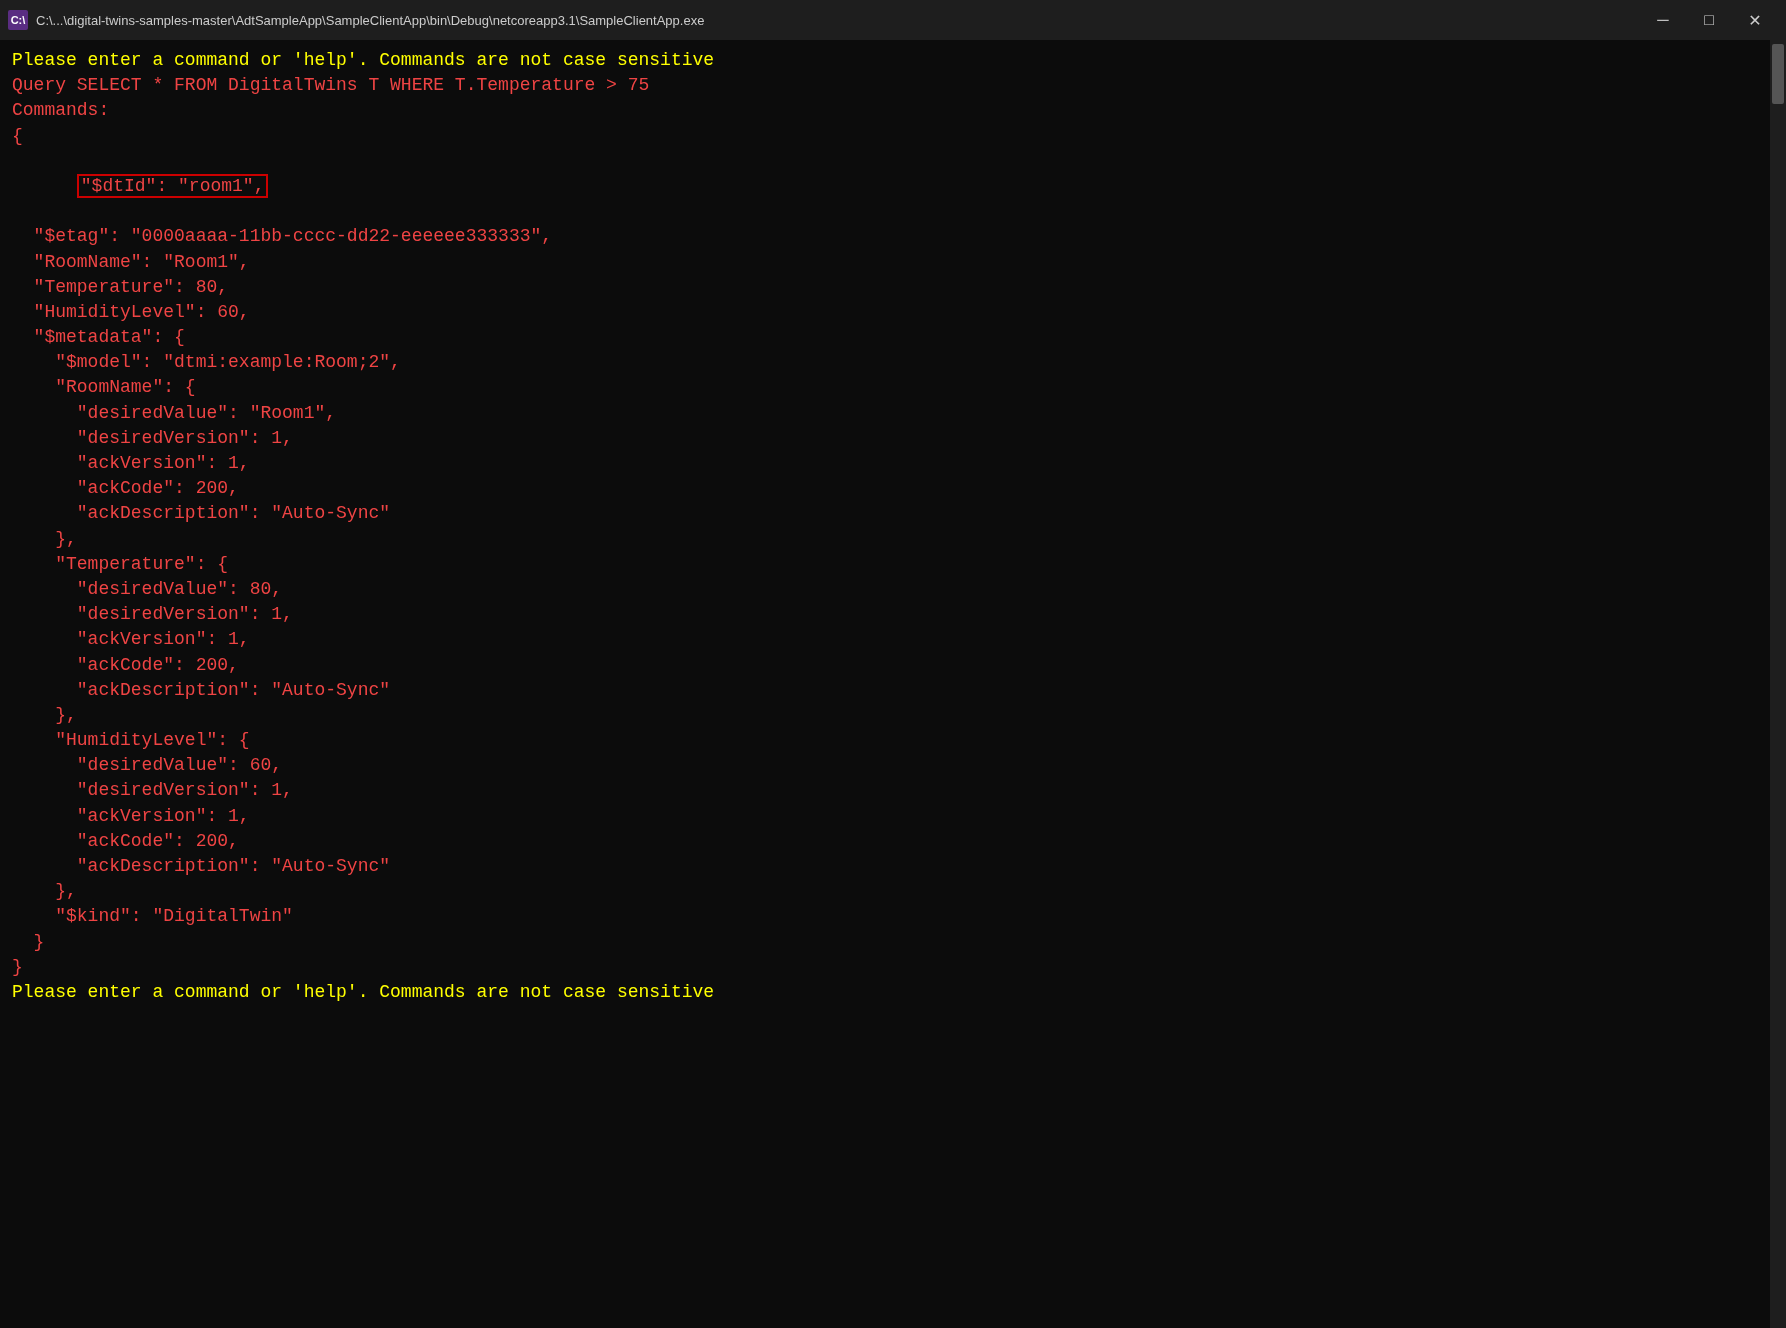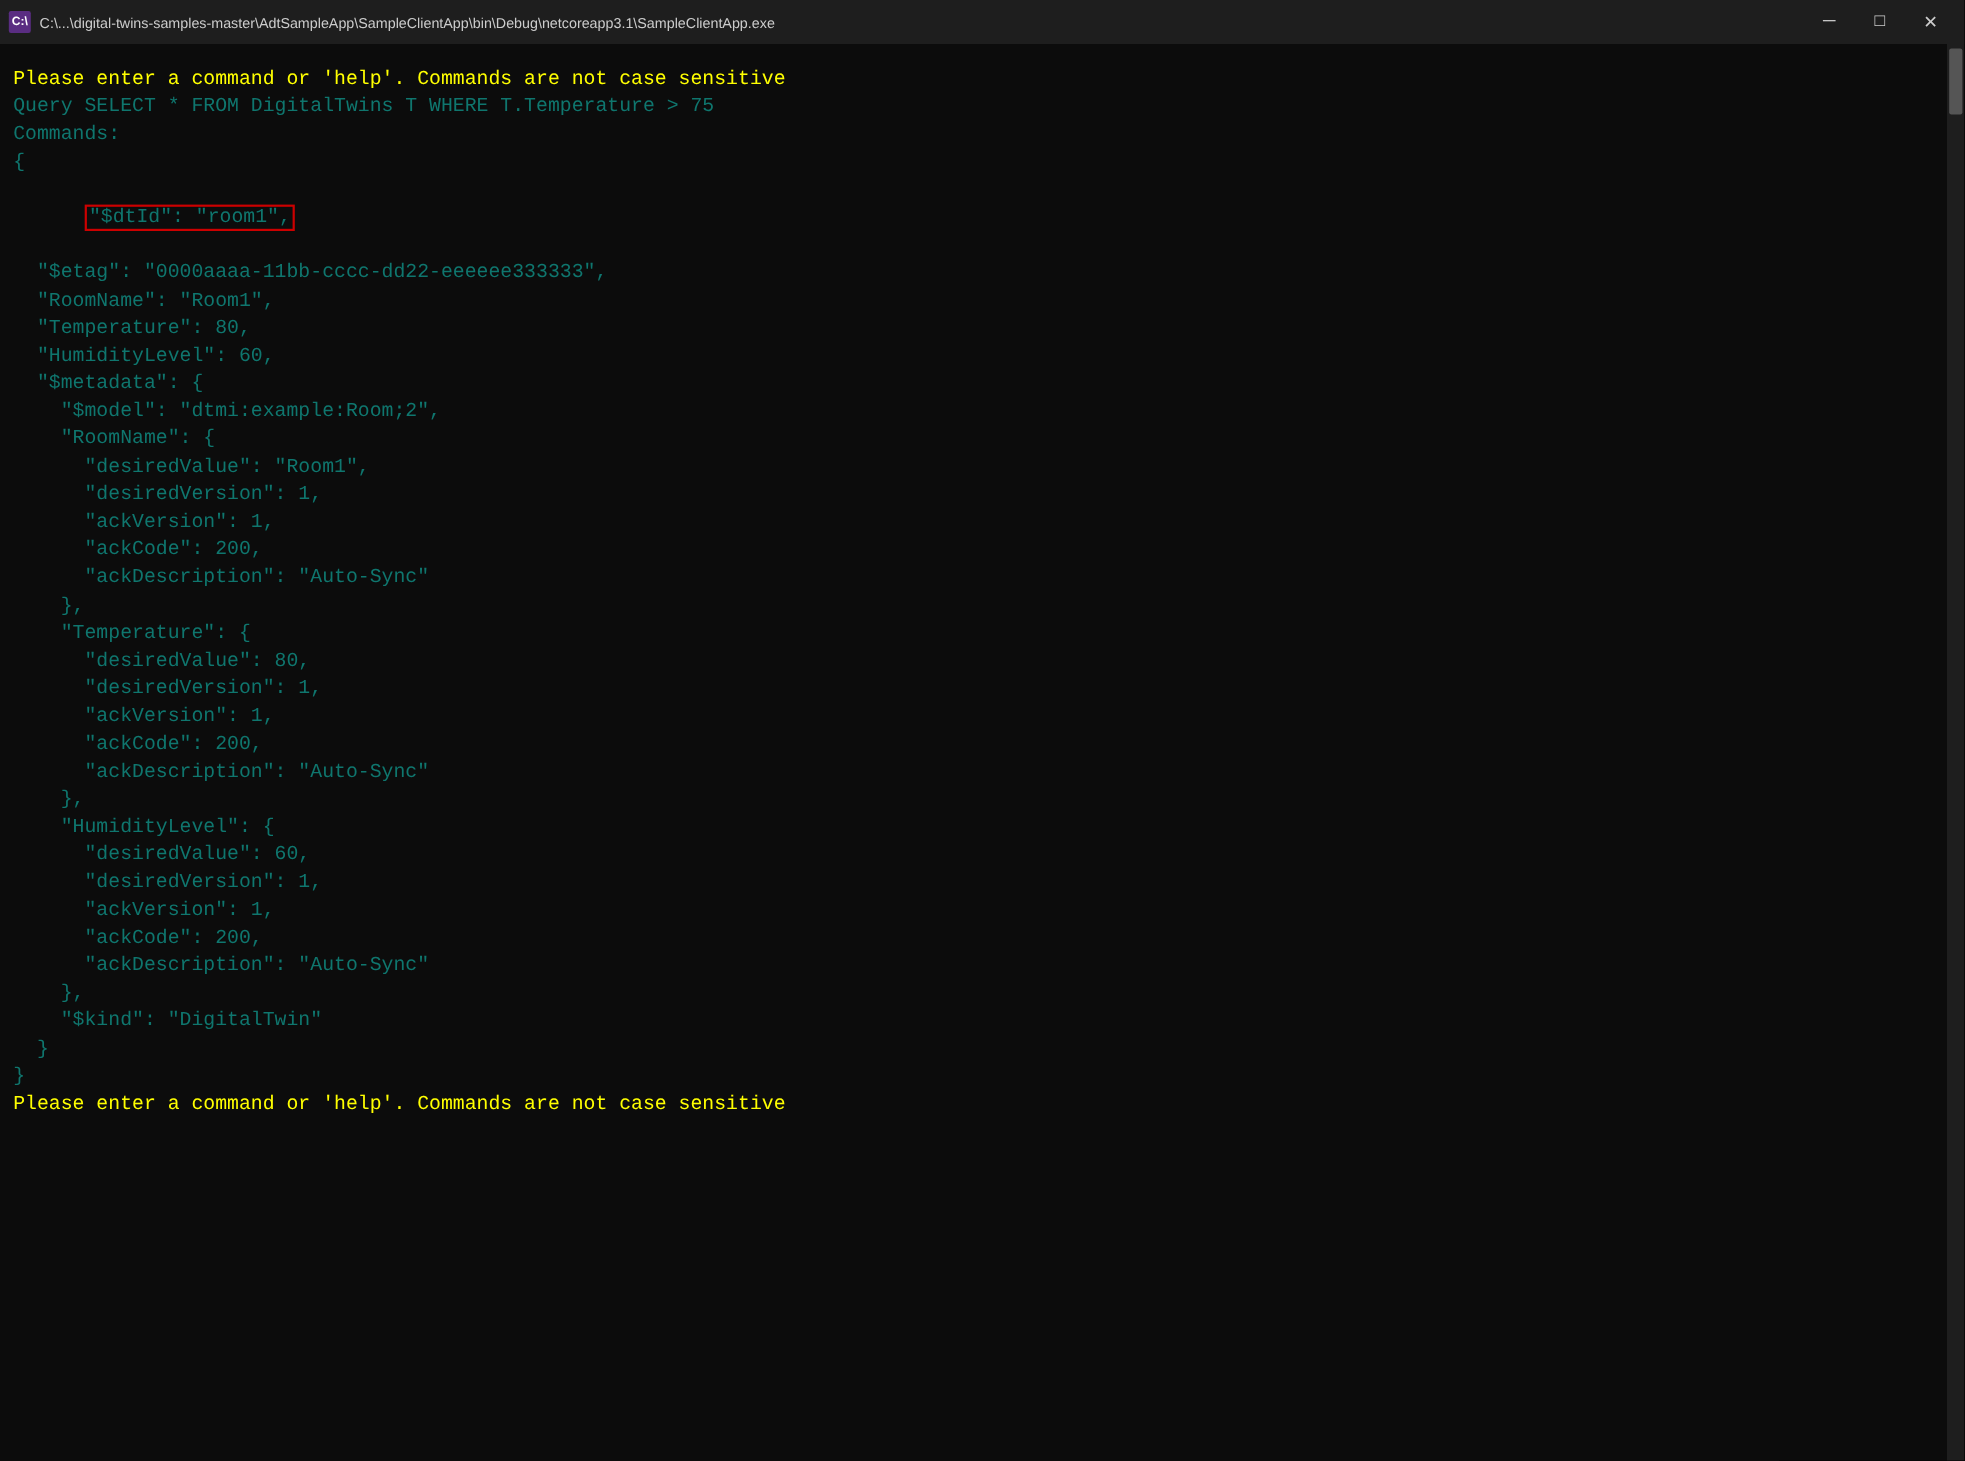--- a/index.html
+++ b/index.html
@@ -74,21 +74,21 @@
       cursor: pointer;
       display: flex;
       align-items: center;
       justify-content: center;
       font-family: sans-serif;
     }
 
     .terminal-content {
       flex: 1;
       background: #0c0c0c;
-      padding: 20px 12px;
+      padding: 8px 12px;
       overflow: hidden;
       position: relative;
     }
 
     .scrollbar {
       position: absolute;
       right: 0;
       top: 0;
       bottom: 0;
       width: 16px;
@@ -106,21 +106,21 @@
     }
 
     .terminal-line {
       font-size: 18px;
       line-height: 1.4;
       white-space: pre;
       font-family: 'Courier New', Courier, monospace;
     }
 
     .yellow { color: #ffff00; }
-    .white { color: #0f766e; }
+    .white { color: #ef4444; }
 
     .highlight-box {
       display: inline;
       border: 2px solid #cc0000;
       padding: 0 2px;
     }
   </style>
 </head>
 <body>
 

